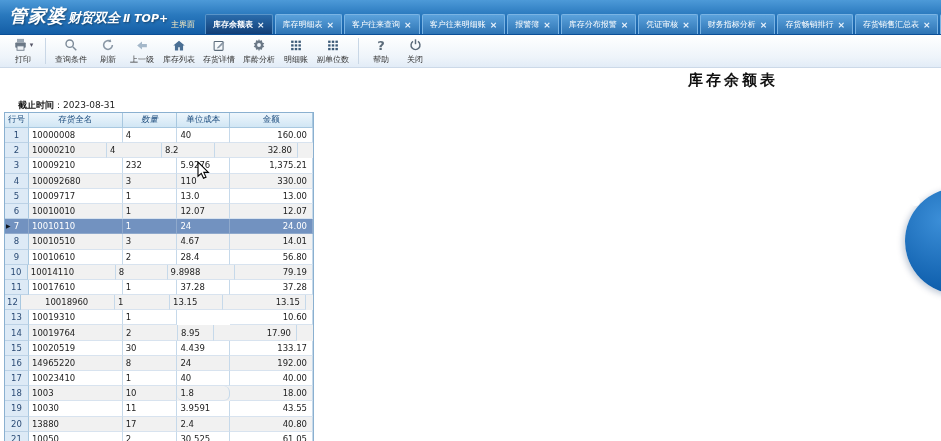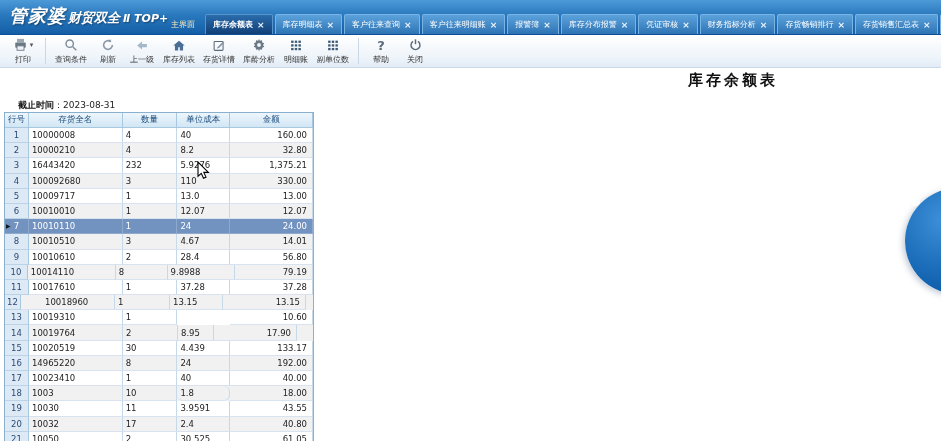--- a/index.html
+++ b/index.html
@@ -245,41 +245,41 @@
   <div class="title">库存余额表</div>
 
   <div class="dateline">
     <span class="dl">截止时间</span><span>：</span><span>2023-08-31</span>
   </div>
 
   <div class="grid" id="grid">
       <div class="thead">
         <div class="thc" style="width: 24px;">行号</div>
         <div class="thc" style="width: 94px;">存货全名</div>
-        <div class="thc" style="width: 55px;">数量</div>
+        <div class="thc" style="width: 55px; font-style: italic;">数量</div>
         <div class="thc" style="width: 53px;">单位成本</div>
         <div class="thc" style="width: 83px;">金额</div>
       </div>
       <div class="trow">
         <div class="c gut" style="width: 24px;">1</div>
         <div class="c" style="width: 94px;">10000008</div>
         <div class="c" style="width: 55px;">4</div>
         <div class="c" style="width: 53px;">40</div>
         <div class="c amt" style="width: 83px;">160.00</div>
       </div>
       <div class="trow even">
         <div class="c gut" style="width: 24px;">2</div>
-        <div class="c" style="width: 94px;">10000210</div>
+        <div class="c" style="width: 78px;">10000210</div>
         <div class="c" style="width: 55px;">4</div>
         <div class="c" style="width: 53px;">8.2</div>
         <div class="c amt" style="width: 83px;">32.80</div>
       </div>
       <div class="trow">
         <div class="c gut" style="width: 24px;">3</div>
-        <div class="c" style="width: 94px;">16443420</div>
+        <div class="c" style="width: 94px;">10009210</div>
         <div class="c" style="width: 55px;">232</div>
         <div class="c" style="width: 53px;">5.9276</div>
         <div class="c amt" style="width: 83px;">1,375.21</div>
       </div>
       <div class="trow even">
         <div class="c gut" style="width: 24px;">4</div>
         <div class="c" style="width: 94px;">100092680</div>
         <div class="c" style="width: 55px;">3</div>
         <div class="c" style="width: 53px;">110</div>
         <div class="c amt" style="width: 83px;">330.00</div>
@@ -384,21 +384,21 @@
       </div>
       <div class="trow">
         <div class="c gut" style="width: 24px;">19</div>
         <div class="c" style="width: 94px;">10030</div>
         <div class="c" style="width: 55px;">11</div>
         <div class="c" style="width: 53px;">3.9591</div>
         <div class="c amt" style="width: 83px;">43.55</div>
       </div>
       <div class="trow even">
         <div class="c gut" style="width: 24px;">20</div>
-        <div class="c" style="width: 94px;">10032</div>
+        <div class="c" style="width: 94px;">13880</div>
         <div class="c" style="width: 55px;">17</div>
         <div class="c" style="width: 53px;">2.4</div>
         <div class="c amt" style="width: 83px;">40.80</div>
       </div>
       <div class="trow">
         <div class="c gut" style="width: 24px;">21</div>
         <div class="c" style="width: 94px;">10050</div>
         <div class="c" style="width: 55px;">2</div>
         <div class="c" style="width: 53px;">30.525</div>
         <div class="c amt" style="width: 83px;">61.05</div>

